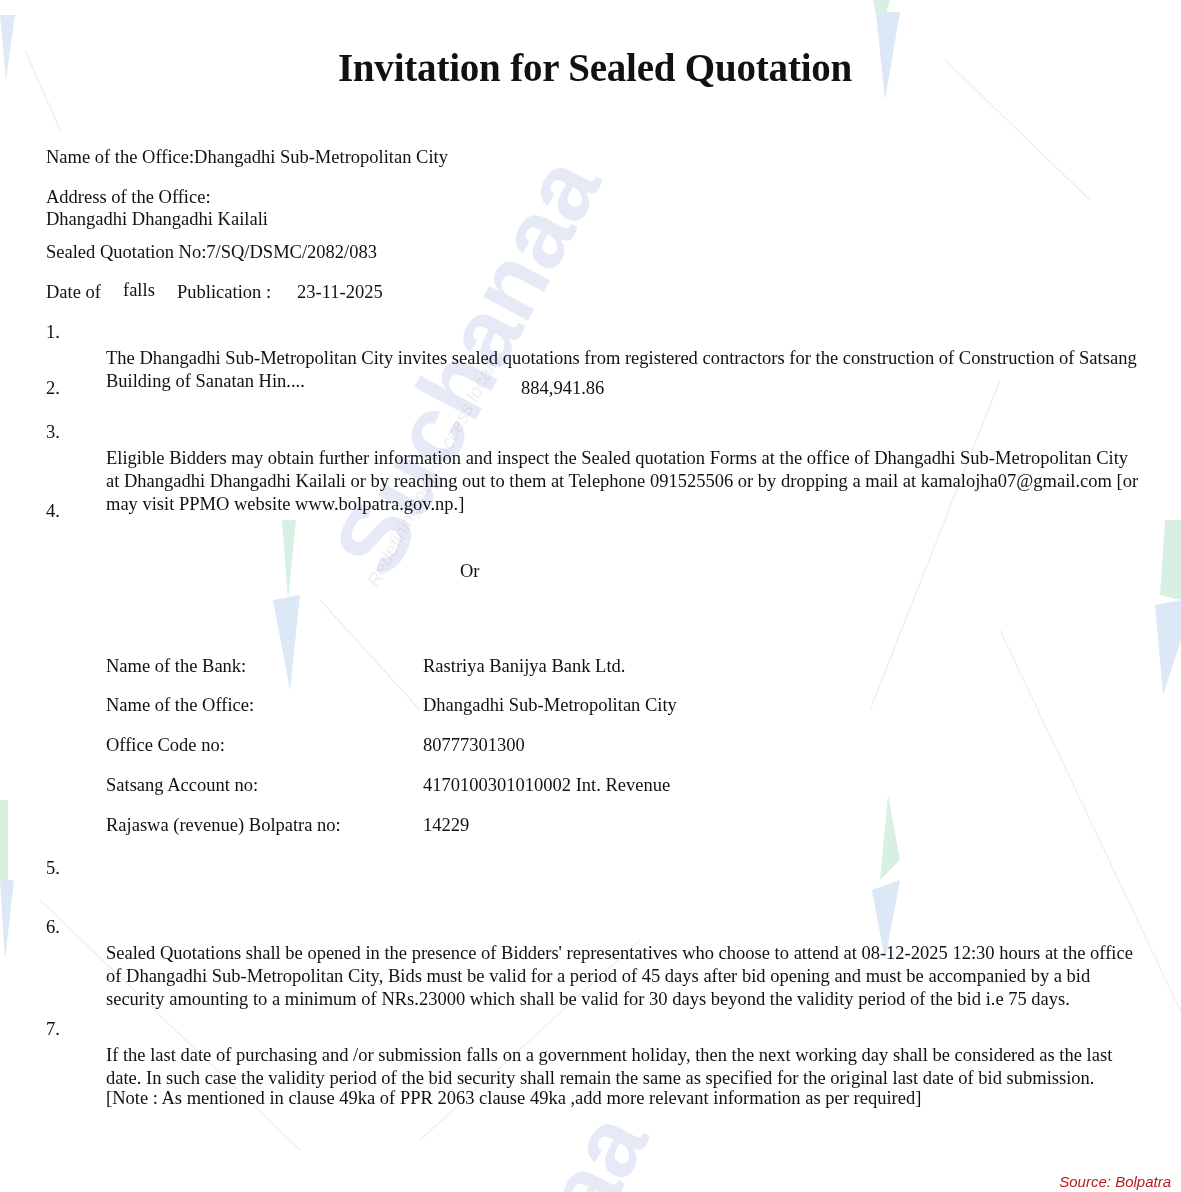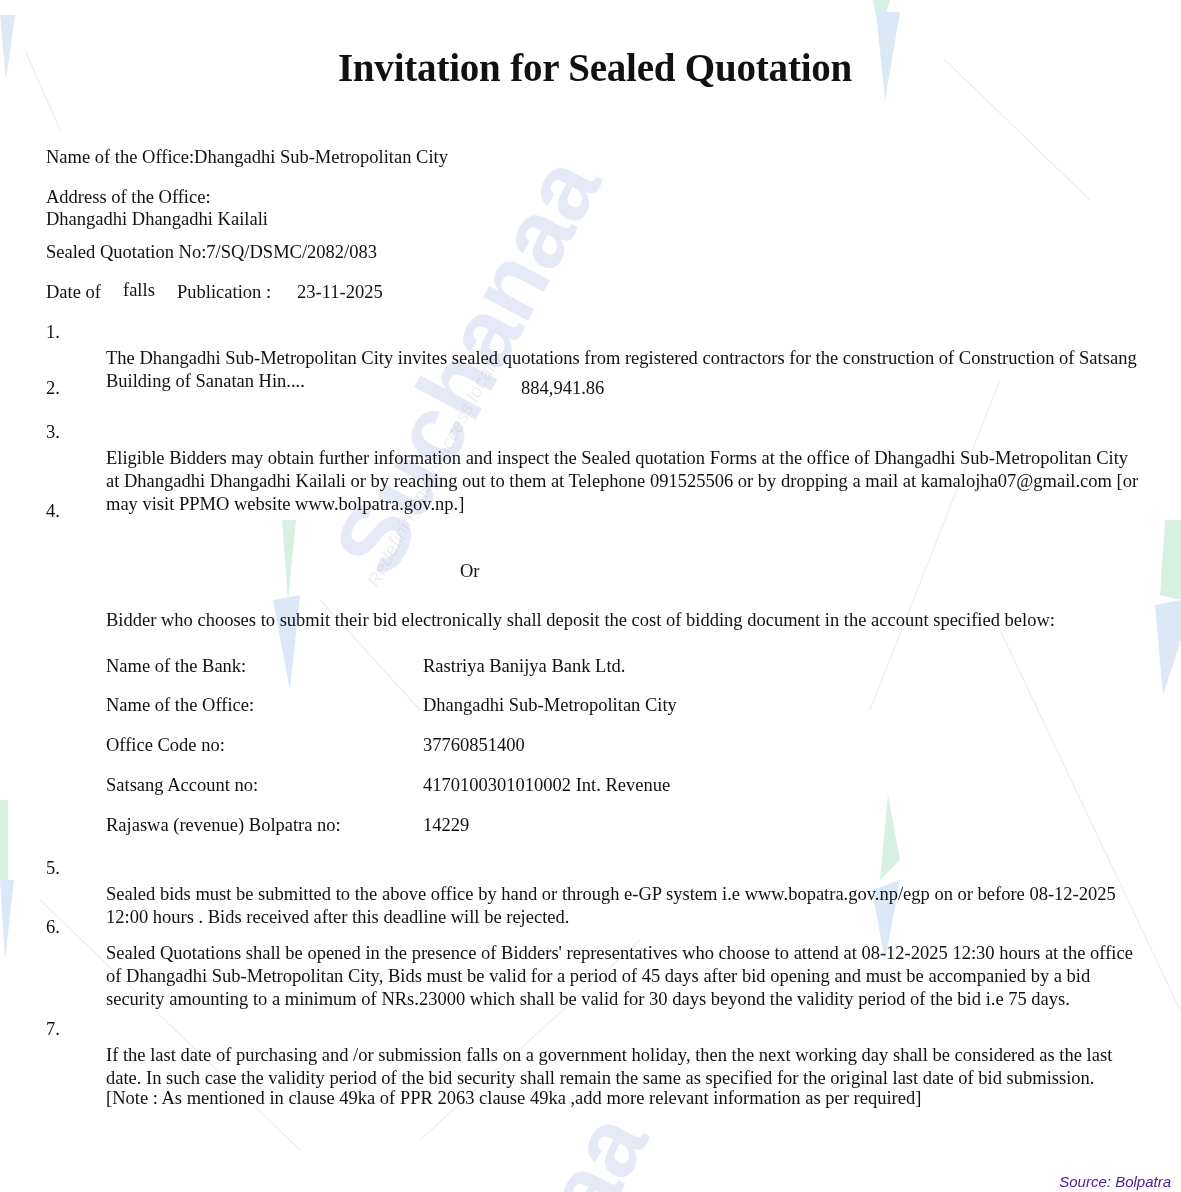--- a/index.html
+++ b/index.html
@@ -28,21 +28,21 @@
     font-weight: bold; font-size: 39px; line-height: 48px; letter-spacing: -0.2px;
   }
   .line { position: absolute; left: 46px; white-space: nowrap; }
   .num { position: absolute; left: 46px; }
   .para { position: absolute; left: 106px; width: 1040px; margin-top: 26px; }
   .kv-label { position: absolute; left: 106px; white-space: nowrap; }
   .kv-value { position: absolute; left: 423px; white-space: nowrap; }
   .source {
     position: absolute; right: 10px; top: 1170px;
     font-family: "Liberation Sans", "DejaVu Sans", sans-serif;
-    font-style: italic; font-size: 15px; color: #4c1d95;
+    font-style: italic; font-size: 15px; color: #b91c1c;
   }
 </style>
 </head>
 <body>
 
 <svg class="wm" width="1181" height="1192" viewBox="0 0 1181 1192" style="left:0;top:0">
   <g stroke="#eeeeee" stroke-width="1.2" fill="none">
     <line x1="25" y1="50" x2="60" y2="130"></line>
     <line x1="945" y1="60" x2="1090" y2="200"></line>
     <line x1="1000" y1="380" x2="870" y2="710"></line>
@@ -90,37 +90,35 @@
   <div class="para" style="top:321px">The Dhangadhi Sub-Metropolitan City invites sealed quotations from registered contractors for the construction of Construction of Satsang Building of Sanatan Hin....</div>
 
   <div class="num" style="top:377px">2.</div>
   <div class="line" style="top:377px;left:521px">884,941.86</div>
 
   <div class="num" style="top:421px">3.</div>
   <div class="para" style="top:421px;width:1038px">Eligible Bidders may obtain further information and inspect the Sealed quotation Forms at the office of Dhangadhi Sub-Metropolitan City at Dhangadhi  Dhangadhi Kailali  or by reaching out to them at Telephone 091525506 or by dropping a mail at kamalojha07@gmail.com [or may visit PPMO website www.bolpatra.gov.np.]</div>
 
   <div class="num" style="top:500px">4.</div>
   <div class="line" style="top:560px;left:460px">Or</div>
-  <div class="line" style="top:609px;left:106px">Bidder who chooses to submit their bid electronically shall deposit the cost of bidding document in the account specified below:</div>
 
   <div>
     <div class="kv-label" style="top:655px">Name of the Bank:</div>
     <div class="kv-value" style="top:655px">Rastriya Banijya Bank Ltd.</div>
     <div class="kv-label" style="top:694px">Name of the Office:</div>
     <div class="kv-value" style="top:694px">Dhangadhi Sub-Metropolitan City</div>
     <div class="kv-label" style="top:734px">Office Code no:</div>
-    <div class="kv-value" style="top:734px">37760851400</div>
+    <div class="kv-value" style="top:734px">80777301300</div>
     <div class="kv-label" style="top:774px">Satsang Account no:</div>
     <div class="kv-value" style="top:774px">4170100301010002 Int. Revenue</div>
     <div class="kv-label" style="top:814px">Rajaswa (revenue) Bolpatra no:</div>
     <div class="kv-value" style="top:814px">14229</div>
   </div>
 
   <div class="num" style="top:857px">5.</div>
-  <div class="para" style="top:857px;width:1030px">Sealed bids must be submitted to the above office by hand or through e-GP system i.e www.bopatra.gov.np/egp on or before 08-12-2025 12:00 hours . Bids received after this deadline will be rejected.</div>
 
   <div class="num" style="top:916px">6.</div>
   <div class="para" style="top:916px;width:1034px">Sealed Quotations shall be opened in the presence of Bidders' representatives who choose to attend at 08-12-2025 12:30 hours at the office of  Dhangadhi Sub-Metropolitan City, Bids must be valid for a period of 45 days after bid opening and must be accompanied by a bid security amounting to a minimum of NRs.23000 which shall be valid for 30 days beyond the validity period of the bid i.e 75 days.</div>
 
   <div class="num" style="top:1018px">7.</div>
   <div class="para" style="top:1018px;width:1036px">If the last date of purchasing and /or submission falls on a government holiday, then the next working day shall be considered as the last date. In such case the validity period of the bid security shall remain the same as specified for the original last date of bid submission.</div>
   <div class="line" style="top:1087px;left:106px">[Note : As mentioned in clause 49ka of PPR 2063 clause 49ka ,add more relevant information as per required]</div>
 
   <div class="source">Source: Bolpatra</div>
 </div>

